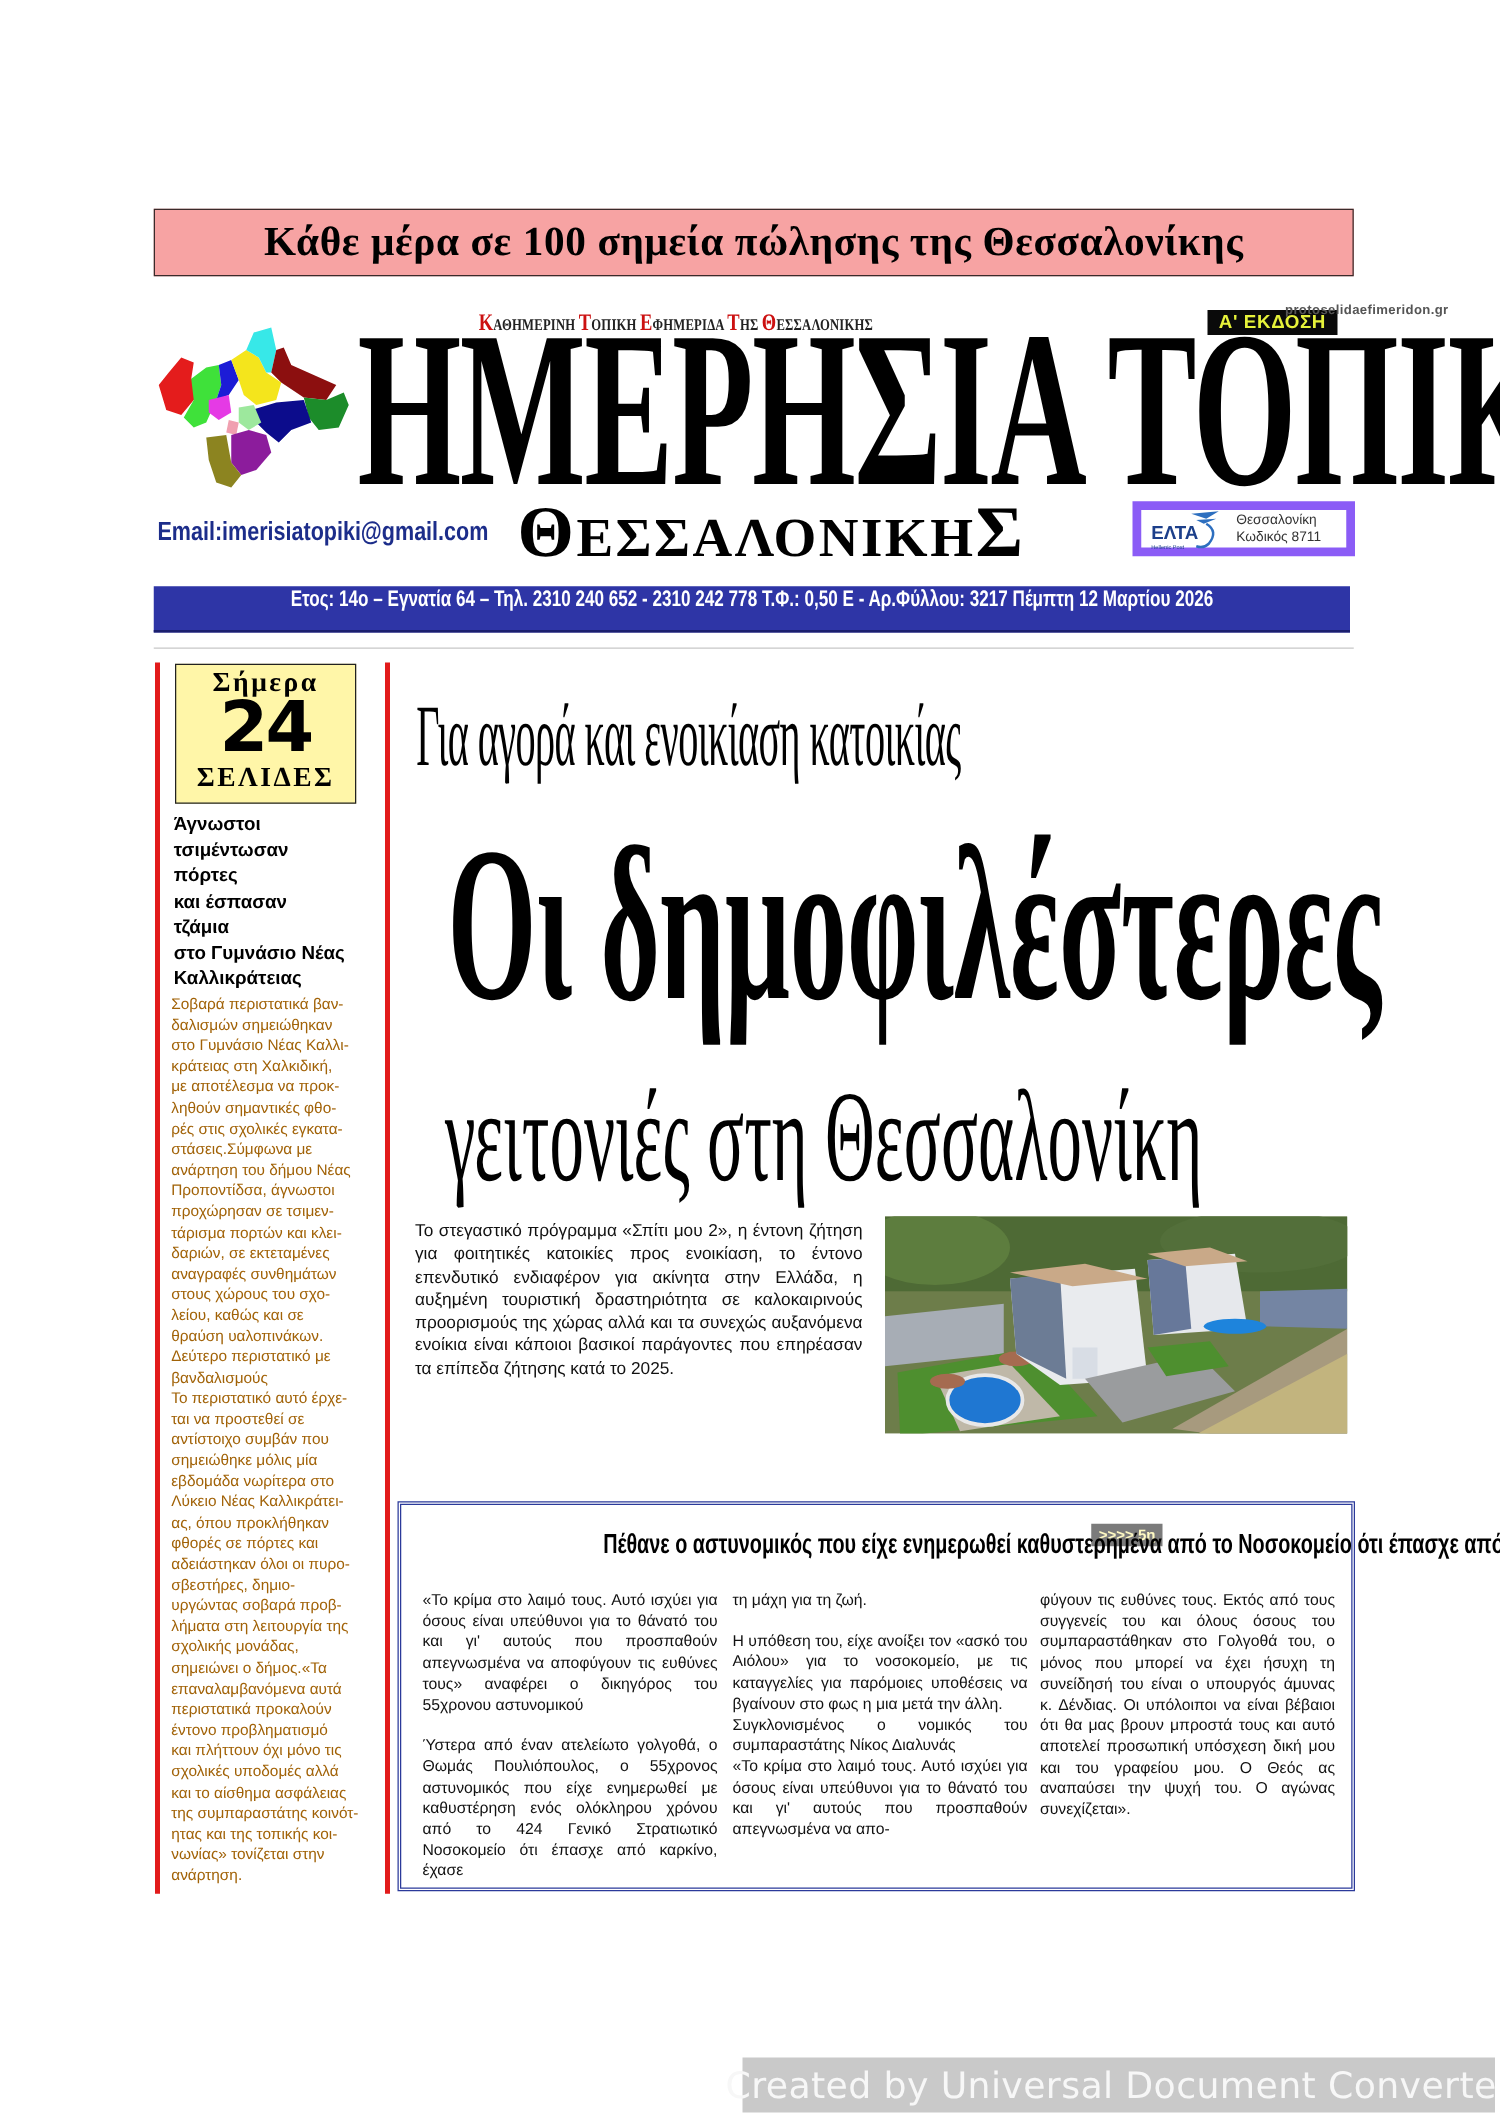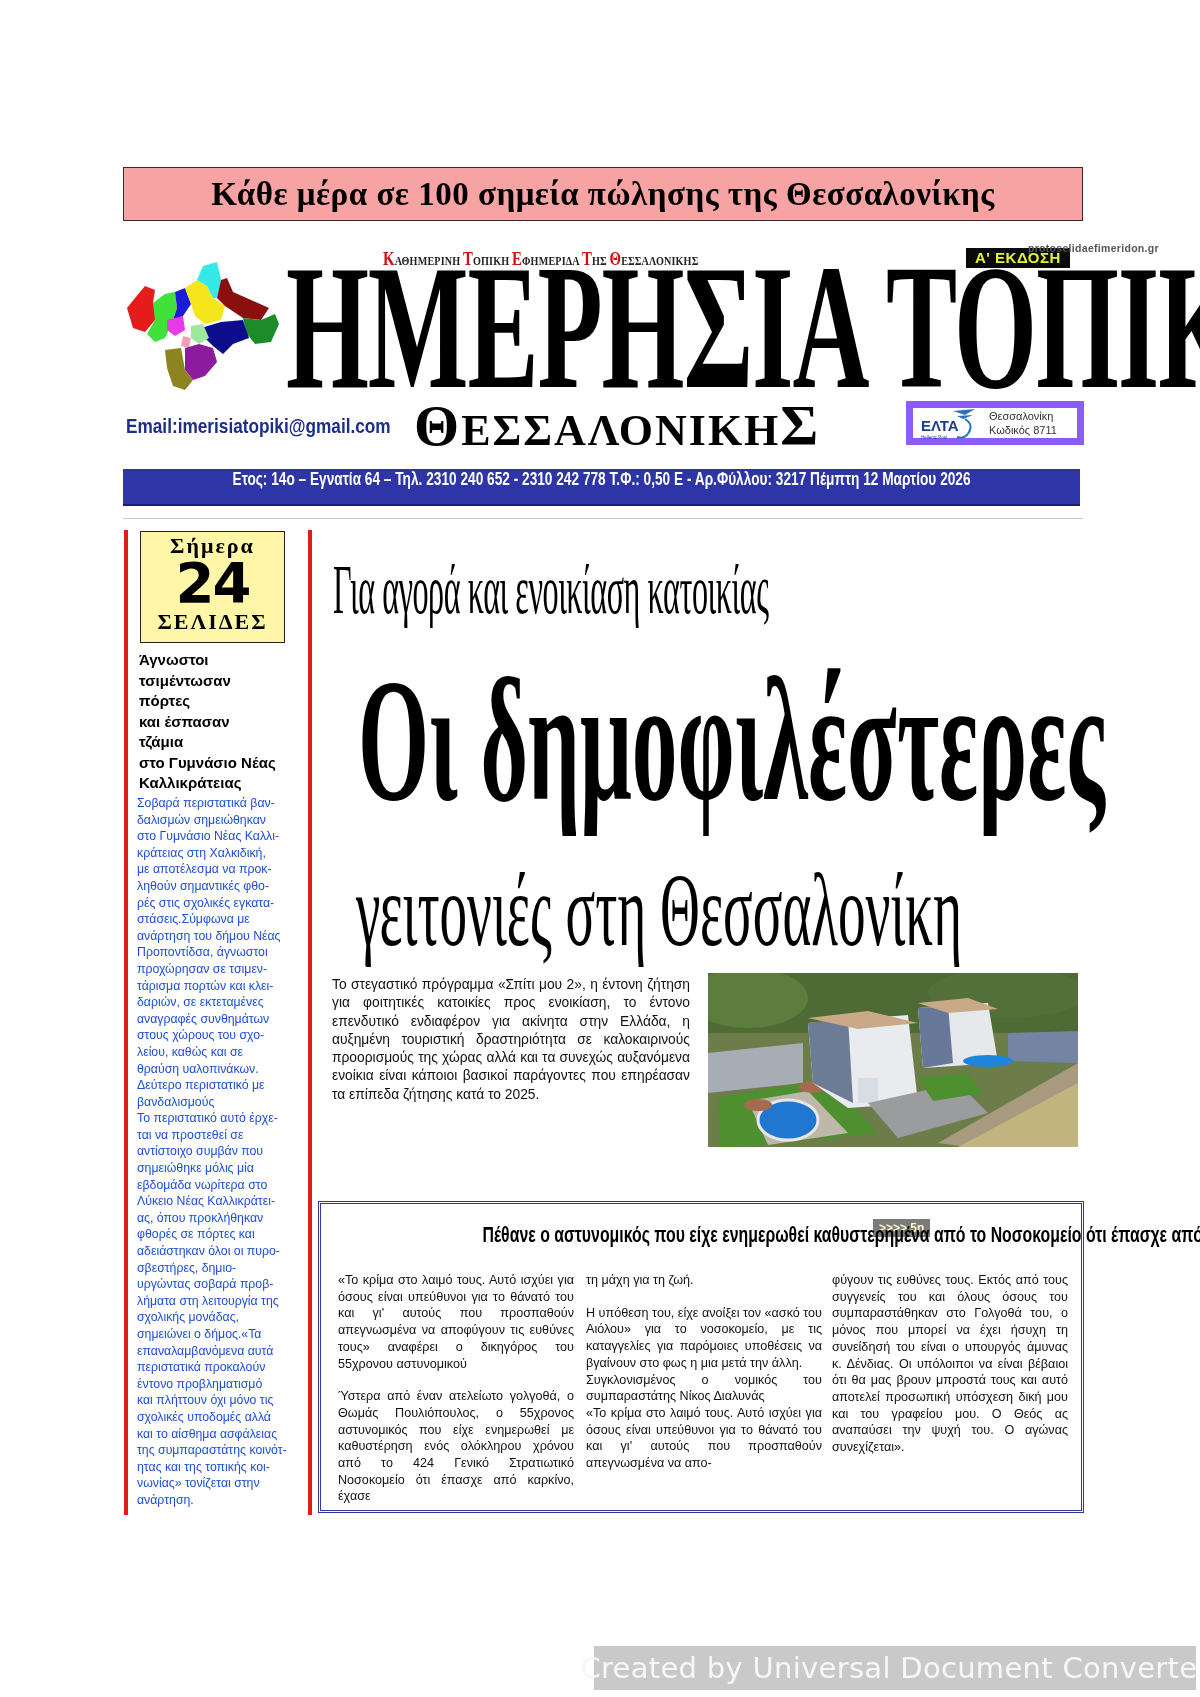--- a/index.html
+++ b/index.html
@@ -29,21 +29,21 @@
   .infobar span { color:#fff; font-weight:bold; font-size:18px; transform:scaleX(0.76); white-space:nowrap; }
   .hr { left:123px; top:518px; width:960px; height:1px; background:#c8c8c8; }
 
   
   .redline { width:4px; background:#e21b1b; }
   .pages { left:140px; top:531px; width:145px; height:112px; background:#fff6a8; border:1.5px solid #222; box-sizing:border-box; text-align:center; }
   .pages .t1 { font-family:"Liberation Serif", serif; font-weight:bold; font-size:22px; line-height:22px; margin-top:3px; letter-spacing:2px; }
   .pages .t2 { font-family:"DejaVu Sans", sans-serif; font-weight:bold; font-size:56px; line-height:52px; letter-spacing:-2px; }
   .pages .t3 { font-family:"Liberation Serif", serif; font-weight:bold; font-size:22px; line-height:26px; letter-spacing:2px; }
   .side-head { left:139px; top:650px; width:160px; font-weight:bold; font-size:15px; line-height:20.5px; }
-  .side-body { left:137px; top:795px; width:170px; font-size:12.3px; line-height:16.6px; color:#1d4ed8; }
+  .side-body { left:137px; top:795px; width:170px; font-size:12.3px; line-height:16.6px; color:#a16207; }
 
   
   .kicker { left:333px; top:555px; font-family:"Liberation Serif", serif; font-size:70px; line-height:70px; transform:scaleX(0.46); transform-origin:left top; white-space:nowrap; letter-spacing:-1px; }
   .h1a { left:358px; top:660px; font-family:"Liberation Serif", serif; font-weight:bold; font-size:176px; line-height:160px; transform:scaleX(0.52); transform-origin:left top; white-space:nowrap; }
   .h1b { left:356px; top:860px; font-family:"Liberation Serif", serif; font-size:104px; line-height:100px; transform:scaleX(0.53); transform-origin:left top; white-space:nowrap; }
   .lead { left:332px; top:976px; width:358px; font-size:13.8px; line-height:18.3px; text-align:justify; color:#111; }
   .photo { left:708px; top:973px; width:370px; height:174px; overflow:hidden; }
   .more { left:873px; top:1219px; background:#7b7b7b; color:#fef9c3; font-size:12px; font-weight:bold; padding:2px 6px; }
 
   

